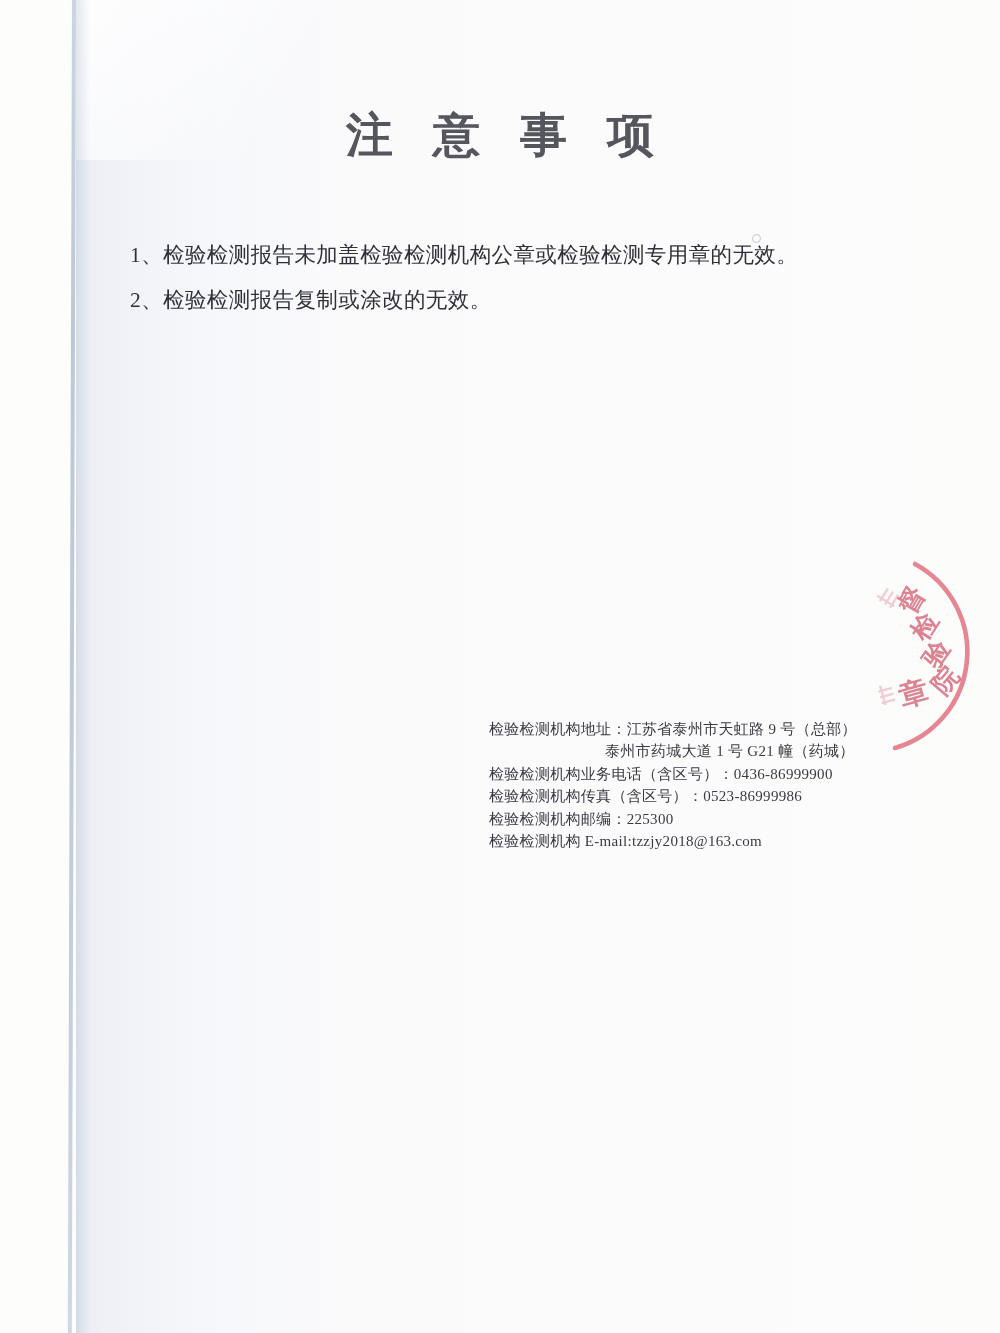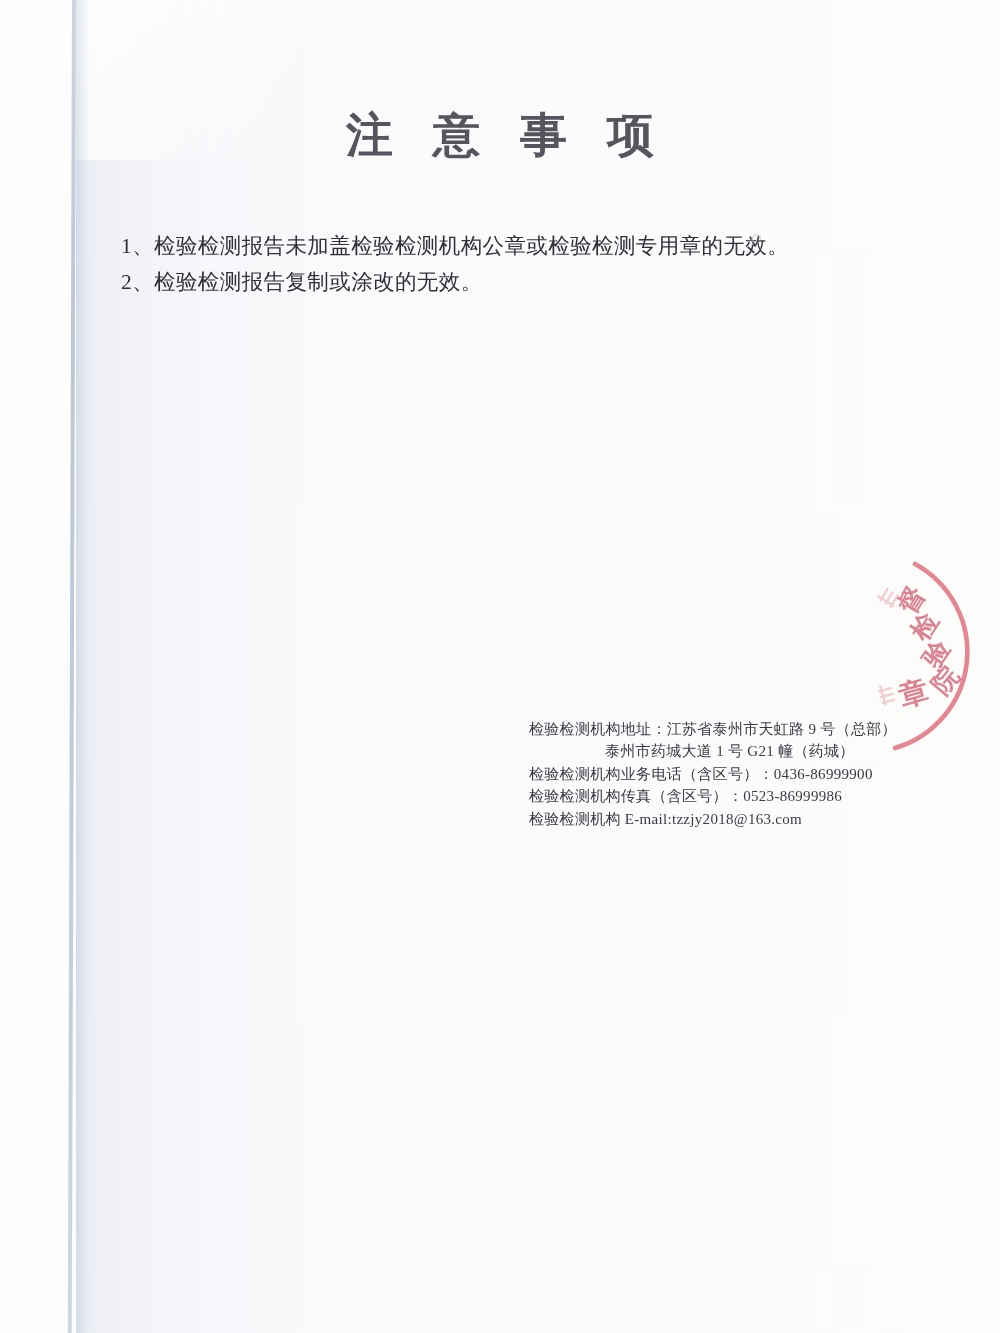--- a/index.html
+++ b/index.html
@@ -56,30 +56,30 @@
     letter-spacing: 40px;
     color: #55555e;
   }
 
   .notices {
     position: absolute;
     left: 113px; top: 224px;
     font-size: 21.5px;
     color: #30303a;
   }
-  .notices p { margin: 8px; line-height: 28.3px; letter-spacing: 0.4px; }
+  .notices p { margin: 17px; line-height: 28.3px; letter-spacing: 0.4px; }
 
   .contact {
     position: absolute;
     left: 489px; top: 718px;
     font-size: 15px;
     color: #3a3a45;
     letter-spacing: 0.3px;
   }
-  .contact .row { line-height: 22.4px; white-space: nowrap; margin-left: 40px; }
+  .contact .row { line-height: 22.4px; white-space: nowrap; }
   .contact .row.indent { margin-left: 116px; }
 
   .stamp {
     position: absolute;
     left: 858px; top: 538px;
     width: 142px; height: 245px;
     overflow: visible;
   }
   .stamp text {
     font-family: "Liberation Serif", serif;
@@ -113,20 +113,21 @@
   <div class="notices">
     <p>1、检验检测报告未加盖检验检测机构公章或检验检测专用章的无效。</p>
     <p>2、检验检测报告复制或涂改的无效。</p>
   </div>
 
   <div class="contact">
     <div class="row"><span>检验检测机构地址：</span><span>江苏省泰州市天虹路 9 号（总部）</span></div>
     <div class="row indent">泰州市药城大道 1 号 G21 幢（药城）</div>
     <div class="row">检验检测机构业务电话（含区号）：0436-86999900</div>
     <div class="row">检验检测机构传真（含区号）：0523-86999986</div>
+    <div class="row">检验检测机构邮编：225300</div>
     <div class="row">检验检测机构 E-mail:tzzjy2018@163.com</div>
   </div>
 
   <svg class="stamp" viewBox="0 0 142 245">
     <path d="M 57 26 A 100 100 0 0 1 37 210" fill="none" stroke="#e0717f" stroke-width="4.6" stroke-linecap="round" opacity="0.85"></path>
     <text x="54" y="70" font-size="26" transform="rotate(-60 54 62)">督</text>
     <text x="67" y="97" font-size="26" transform="rotate(-58 67 89)">检</text>
     <text x="79" y="124" font-size="26" transform="rotate(-55 79 116)">验</text>
     <text x="88" y="151" font-size="26" transform="rotate(-50 88 143)">院</text>
     <text x="56" y="165" font-size="29" transform="rotate(-16 56 156)">章</text>

